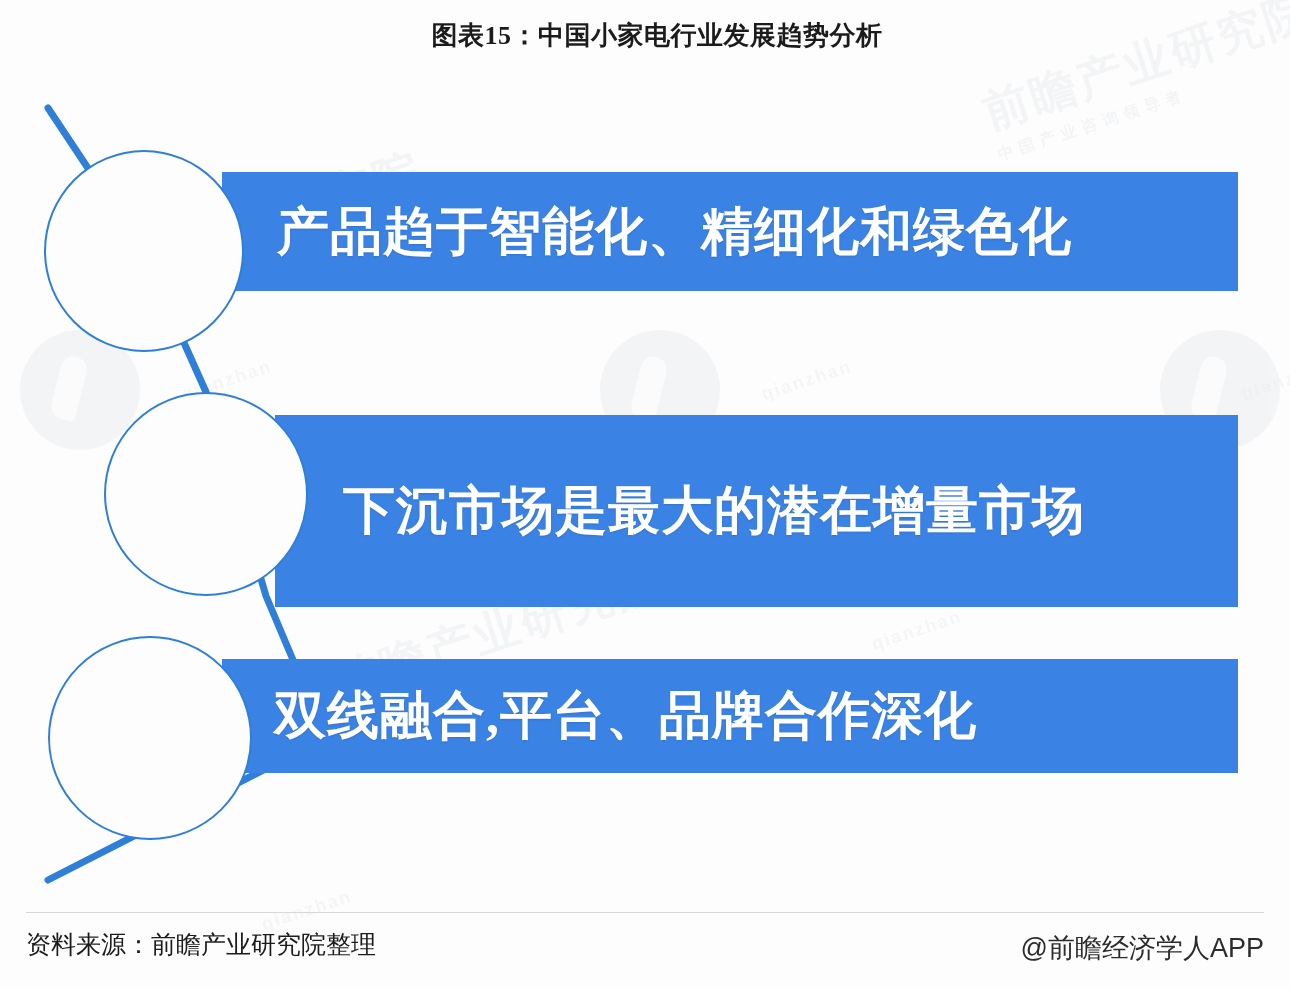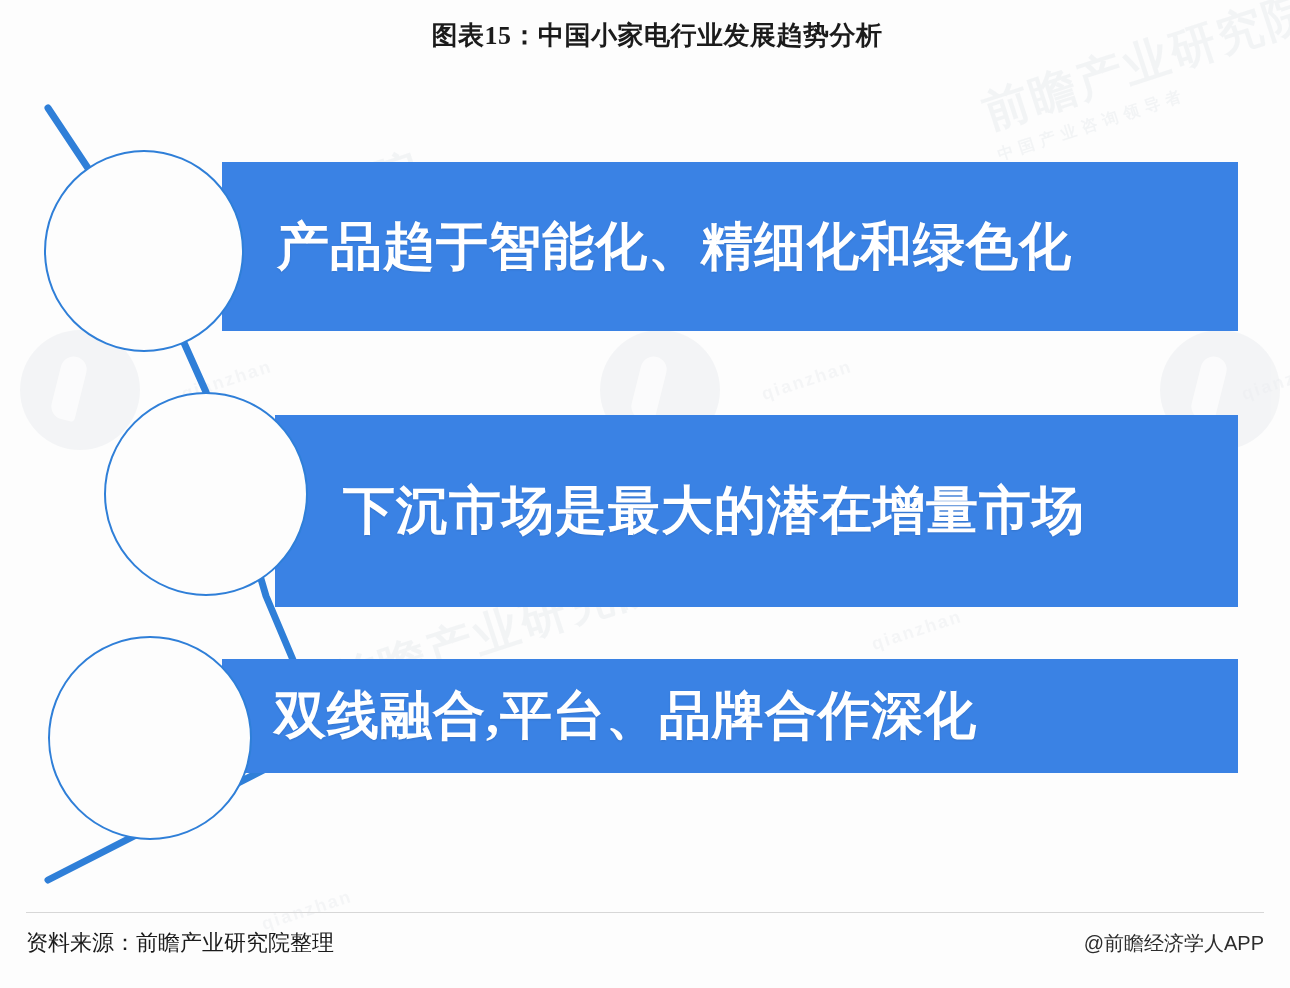--- a/index.html
+++ b/index.html
@@ -139,31 +139,31 @@
     width: 1238px;
     height: 1px;
     background: #d7d7d7;
     z-index: 3;
   }
   .source-note {
     position: absolute;
     left: 26px;
     top: 928px;
     font-family: "Liberation Serif", "DejaVu Serif", serif;
-    font-size: 22px;
+    font-size: 25px;
     color: #1b1b1b;
     white-space: nowrap;
     z-index: 3;
   }
   .credit-note {
     position: absolute;
     right: 26px;
     top: 930px;
     font-family: "Liberation Sans", "DejaVu Sans", sans-serif;
-    font-size: 20px;
+    font-size: 27px;
     color: #2c2c2c;
     white-space: nowrap;
     z-index: 3;
   }
 </style>
 </head>
 <body>
 
 <div id="canvas">
 
@@ -202,21 +202,21 @@
   </div>
 
   <div class="content-layer">
 
     <div class="chart-title">图表15：中国小家电行业发展趋势分析</div>
 
     <svg class="connector-svg" width="1290" height="988" viewBox="0 0 1290 988">
       <polyline points="48,108 143,251 206,392 266,596 326,738 48,880" fill="none" stroke="#2f7fd8" stroke-width="7" stroke-linecap="round" stroke-linejoin="round"></polyline>
     </svg>
 
-    <div class="trend-bar" style="left:222px; top:162px; width:1016px; height:169px;">
+    <div class="trend-bar" style="left:222px; top:172px; width:1016px; height:119px;">
       <span class="bar-label" style="margin-left:55px;">产品趋于智能化、精细化和绿色化</span>
     </div>
 
     <div class="trend-bar" style="left:275px; top:415px; width:963px; height:192px;">
       <span class="bar-label" style="margin-left:68px;">下沉市场是最大的潜在增量市场</span>
     </div>
 
     <div class="trend-bar" style="left:222px; top:659px; width:1016px; height:114px;">
       <span class="bar-label" style="margin-left:52px;">双线融合,平台、品牌合作深化</span>
     </div>

